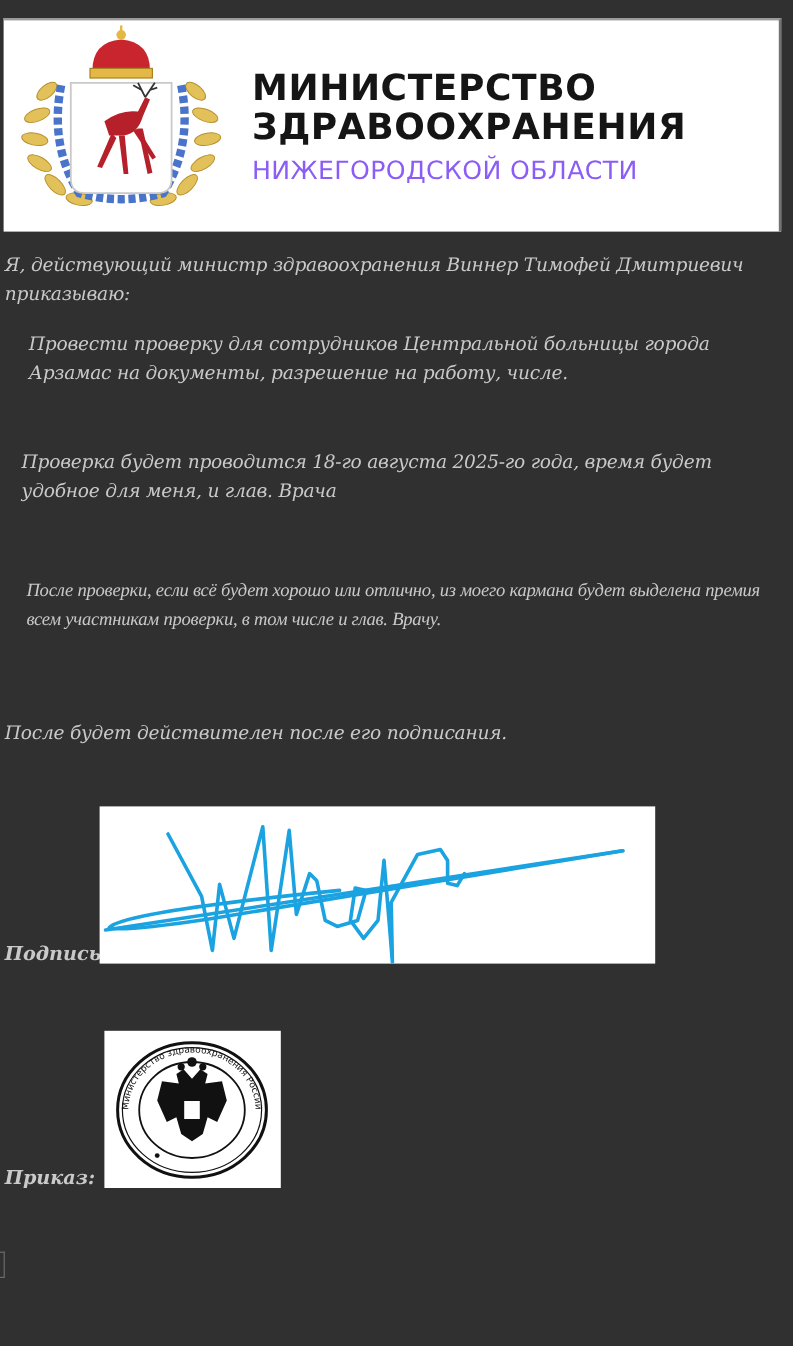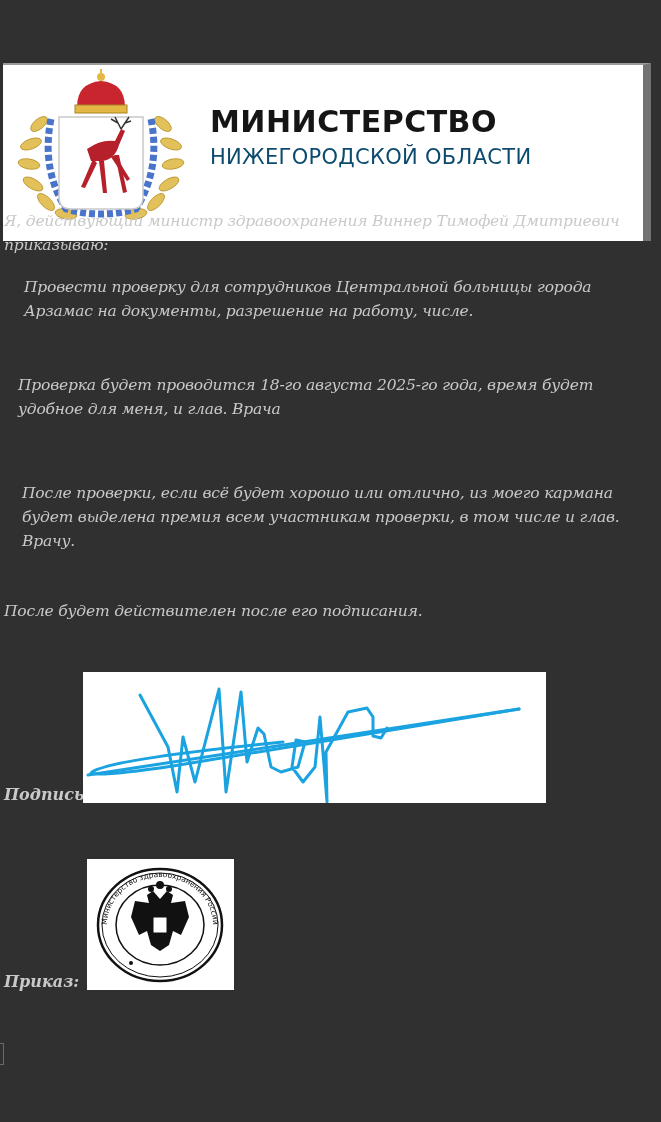--- a/index.html
+++ b/index.html
@@ -8,58 +8,57 @@
     background: #303030;
     position: relative;
     overflow: hidden;
     font-family: "DejaVu Serif", serif;
   }
   .banner {
     position: absolute; left: 3px; top: 15px;
     width: 648px; height: 178px;
     background: #ffffff;
     border-top: 2px solid #9a9a9a;
-    border-right: 8px solid #737373;
+    border-right: 2px solid #737373;
     box-sizing: border-box;
-    margin-top: 48px;
   }
   .crest { position: absolute; left: 8px; top: 4px; width: 180px; height: 160px; }
   .banner-text { position: absolute; left: 207px; top: 40px; }
   .t1, .t2 {
     font-family: "DejaVu Sans", sans-serif;
     font-weight: bold;
     font-size: 30px;
     line-height: 33px;
     color: #151515;
     letter-spacing: 0.5px;
     white-space: nowrap;
   }
   .t3 {
     font-family: "DejaVu Sans", sans-serif;
     font-size: 21px;
     line-height: 28px;
-    color: #0c4a6e;
+    color: #8b5cf6;
     margin-top: 5px;
     letter-spacing: 0.3px;
     white-space: nowrap;
   }
   .para {
     position: absolute; left: 4px; width: 649px;
     text-align: left;
     color: #c9c9c9;
     font-family: "DejaVu Serif", serif;
     font-style: italic;
     font-size: 15.5px;
     line-height: 24px;
     letter-spacing: -0.2px;
   }
   .p-intro { top: 209px; }
   .p-1 { top: 275px; padding: 0 20px; box-sizing: border-box; }
   .p-2 { top: 373px; padding: 0 14px; box-sizing: border-box; }
-  .p-3 { top: 481px; padding: 0 18px; box-sizing: border-box; }
+  .p-3 { top: 481px; padding: 0 18px; box-sizing: border-box; font-family: Liberation Serif, serif; }
   .p-4 { top: 599px; }
   .label {
     position: absolute; left: 4px;
     color: #c9c9c9;
     font-family: "DejaVu Serif", serif;
     font-style: italic;
     font-weight: bold;
     font-size: 16px;
   }
   .sig-label { top: 785px; }
@@ -114,20 +113,21 @@
       <path d="M110 60 L104 48 M107 54 L100 50 M110 60 L118 48 M114 54 L120 52"></path>
     </g>
 
     <path d="M66 38 Q66 14 90 12 Q114 14 114 38 Z" fill="#c8252e"></path>
     <rect x="64" y="36" width="52" height="8" fill="#e3b845" stroke="#a98325"></rect>
     <circle cx="90" cy="8" r="4" fill="#e3b845"></circle>
     <rect x="89" y="0" width="2" height="6" fill="#e3b845"></rect>
   </svg>
   <div class="banner-text">
     <div class="t1">МИНИСТЕРСТВО</div>
+    <div class="t2">ЗДРАВООХРАНЕНИЯ</div>
     <div class="t3">НИЖЕГОРОДСКОЙ ОБЛАСТИ</div>
   </div>
 </div>
 
 <div class="para p-intro">Я, действующий министр здравоохранения Виннер Тимофей Дмитриевич приказываю:</div>
 <div class="para p-1">Провести проверку для сотрудников Центральной больницы города Арзамас на документы, разрешение на работу, числе.</div>
 <div class="para p-2">Проверка будет проводится 18-го августа 2025-го года, время будет удобное для меня, и глав. Врача</div>
 <div class="para p-3">После проверки, если всё будет хорошо или отлично, из моего кармана будет выделена премия всем участникам проверки, в том числе и глав. Врачу.</div>
 <div class="para p-4">После будет действителен после его подписания.</div>
 

